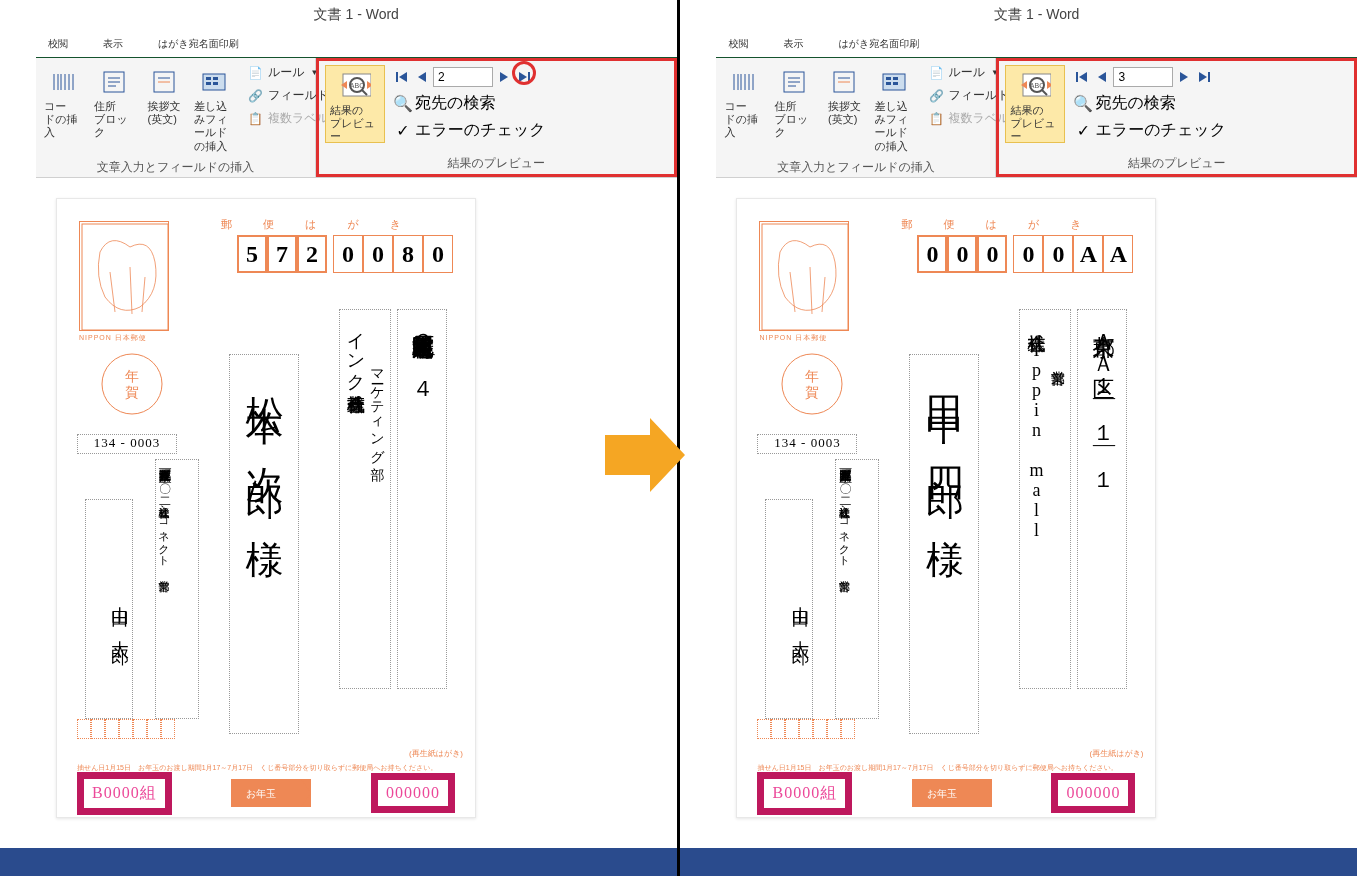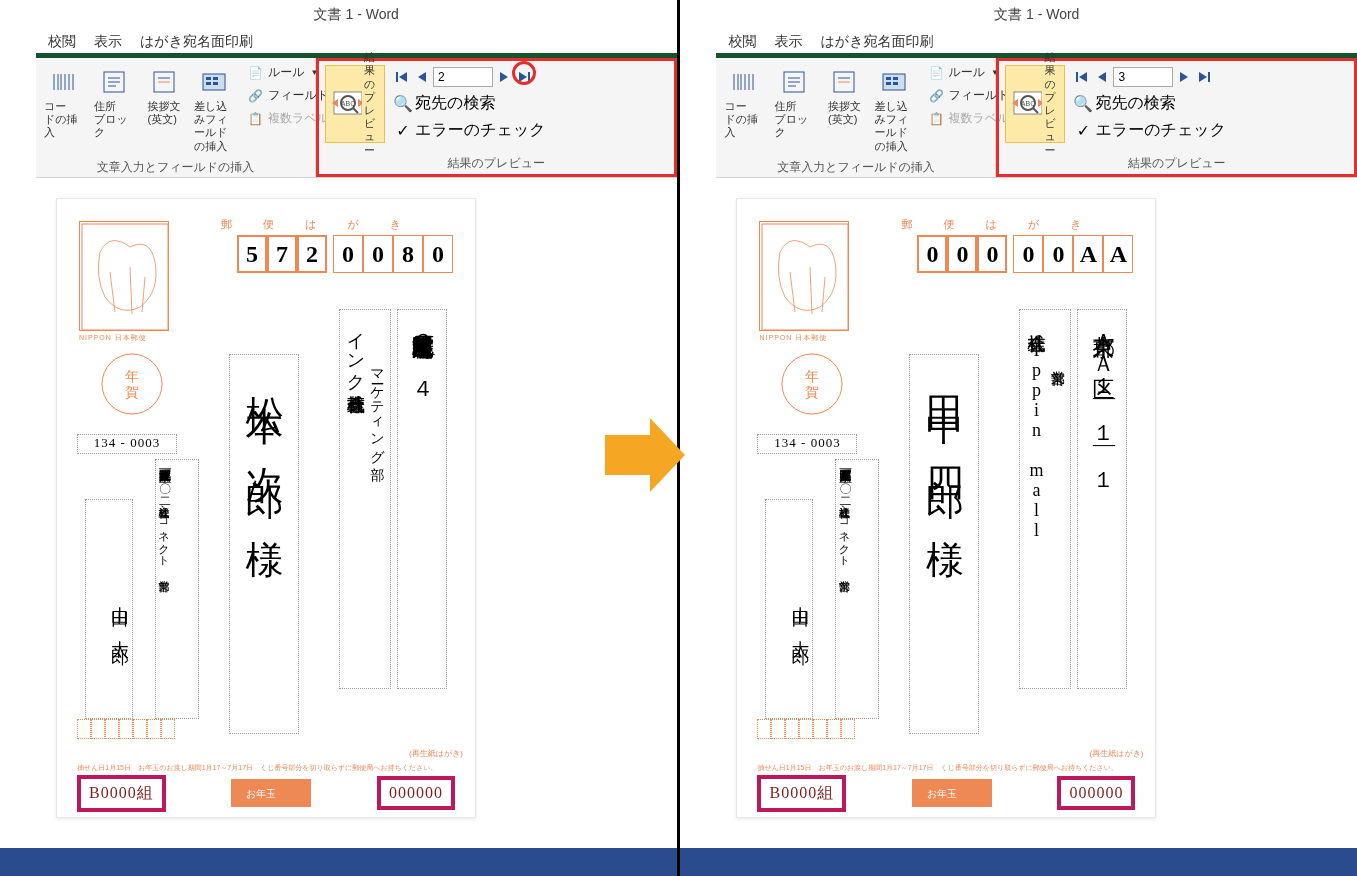--- a/index.html
+++ b/index.html
@@ -1,35 +1,35 @@
 <!DOCTYPE html>
 <html><head>
 <meta charset="utf-8">
 <style>
 * { box-sizing: border-box; margin: 0; padding: 0; }
 body { font-family: "Meiryo", "Yu Gothic", sans-serif; background: #fff; width: 1357px; height: 876px; overflow: hidden; position: relative; }
 .split { display: flex; height: 100%; }
 .pane { width: 678px; height: 100%; position: relative; background: #fff; padding-left: 36px; }
 .divider { width: 4px; background: #000; height: 100%; }
 .titlebar { height: 30px; background: #fff; display: flex; align-items: center; justify-content: center; font-size: 14px; color: #444; position: relative; }
-.tabs { height: 28px; display: flex; align-items: center; padding: 0 12px; gap: 18px; font-size: 14px; color: #333; border-bottom: 5px solid #14532d; }
+.tabs { height: 28px; display: flex; align-items: center; padding: 0 12px; gap: 35px; font-size: 10px; color: #333; border-bottom: 1px solid #14532d; }
 .tab { cursor: pointer; }
 .ribbon { height: 120px; background: #f5f5f5; border-bottom: 1px solid #d0d0d0; display: flex; position: relative; }
 .ribbon-group { border-right: 1px solid #d8d8d8; padding: 4px 6px 0 6px; display: flex; flex-direction: column; justify-content: space-between; }
 .ribbon-group-label { text-align: center; font-size: 12px; color: #555; padding: 2px 0; }
 .ribbon-items { display: flex; gap: 6px; flex: 1; }
 .ribbon-btn { display: flex; flex-direction: column; align-items: center; justify-content: flex-start; gap: 2px; padding: 4px 2px; min-width: 44px; cursor: pointer; }
 .ribbon-icon { width: 32px; height: 32px; display: flex; align-items: center; justify-content: center; }
 .ribbon-label { font-size: 11px; color: #333; line-height: 1.2; }
 .small-items { display: flex; flex-direction: column; gap: 2px; font-size: 12px; color: #333; }
 .small-item { display: flex; align-items: center; gap: 4px; padding: 2px 4px; cursor: pointer; white-space: nowrap; }
 .small-item.disabled { color: #aaa; cursor: default; }
 .small-icon { width: 16px; height: 16px; display: flex; align-items: center; justify-content: center; }
 .preview-group { border: 3px solid #e03030; position: relative; }
-.preview-btn { background: #fde9a8; border: 1px solid #e8c050; padding: 4px; display: flex; flex-direction: row; align-items: center; gap: 2px; cursor: pointer; }
+.preview-btn { background: #fde9a8; border: 1px solid #e8c050; padding: 4px; display: flex; flex-direction: column; align-items: center; gap: 2px; cursor: pointer; }
 .nav-row { display: flex; align-items: center; gap: 2px; padding: 2px; }
 .nav-icon { width: 18px; height: 18px; cursor: pointer; color: #2a5599; display: flex; align-items: center; justify-content: center; }
 .nav-input { width: 60px; height: 20px; border: 1px solid #aaa; font-size: 12px; padding: 0 4px; background: #fff; }
 .circle-highlight { position: absolute; width: 24px; height: 24px; border: 3px solid #e03030; border-radius: 50%; pointer-events: none; }
 .doc-area { padding: 20px 10px; background: #fff; }
 .hagaki { width: 420px; height: 620px; background: #fff; border: 1px solid #e8e8e8; box-shadow: 0 1px 3px rgba(0,0,0,0.1); position: relative; margin-left: 10px; }
 .stamp-area { position: absolute; left: 22px; top: 22px; width: 100px; height: 130px; }
 .stamp-box { width: 90px; height: 110px; border: 1px solid #e85; }
 .nippon-label { font-size: 7px; color: #e85; letter-spacing: 1px; margin-top: 2px; }
 .nenga-circle { position: absolute; left: 40px; top: 150px; width: 70px; height: 70px; }
@@ -46,21 +46,21 @@
 .addr-sub .col2 { font-size: 14px; }
 .name-main { left: 172px; top: 155px; width: 70px; height: 380px; font-size: 38px; padding: 10px; letter-spacing: 0.3em; display:flex; align-items:center; justify-content:flex-start; }
 .sender-postal { position: absolute; left: 20px; top: 235px; width: 100px; height: 20px; border: 1px dotted #999; font-size: 13px; text-align: center; font-family: serif; letter-spacing: 1px; }
 .sender-addr { position: absolute; left: 98px; top: 260px; width: 44px; height: 260px; font-size: 13px; }
 .sender-name { position: absolute; left: 28px; top: 300px; width: 48px; height: 220px; font-size: 18px; letter-spacing: 0.3em; padding-top:10px; display:flex; justify-content:center;}
 .sender-boxes { position: absolute; left: 20px; bottom: 78px; display: flex; }
 .sender-box { width: 14px; height: 20px; border: 1px dotted #e85; }
 .footer-strip { position: absolute; bottom: 58px; right: 12px; font-size: 8px; color: #e85; }
 .footer-text { position: absolute; bottom: 44px; left: 20px; right: 20px; font-size: 7px; color: #e85; }
 .lottery-row { position: absolute; bottom: 8px; left: 20px; right: 20px; height: 32px; display: flex; align-items: center; justify-content: space-between; }
-.lottery-code { border: 4px solid #be185d; padding: 4px 8px; font-size: 16px; color: #7f1d1d; font-family: serif; letter-spacing: 1px; }
+.lottery-code { border: 7px solid #be185d; padding: 4px 8px; font-size: 16px; color: #ec4899; font-family: serif; letter-spacing: 1px; }
 .lottery-mid { width: 80px; height: 28px; background: #e85; position: relative; }
 .arrow-big { position: absolute; left: 600px; top: 410px; width: 90px; height: 90px; z-index: 100; }
 .bottom-bar { position: absolute; bottom: 0; left: 0; right: 0; height: 28px; background: #2a4b8d; }
 .dropdown-arrow { font-size: 8px; margin-left: 2px; }
 </style>
 </head>
 <body>
 
 <div class="split">
 

